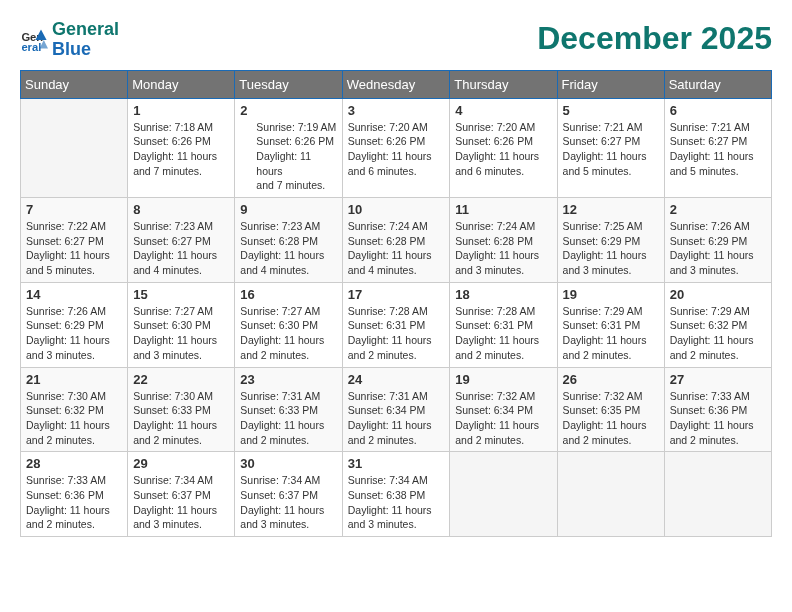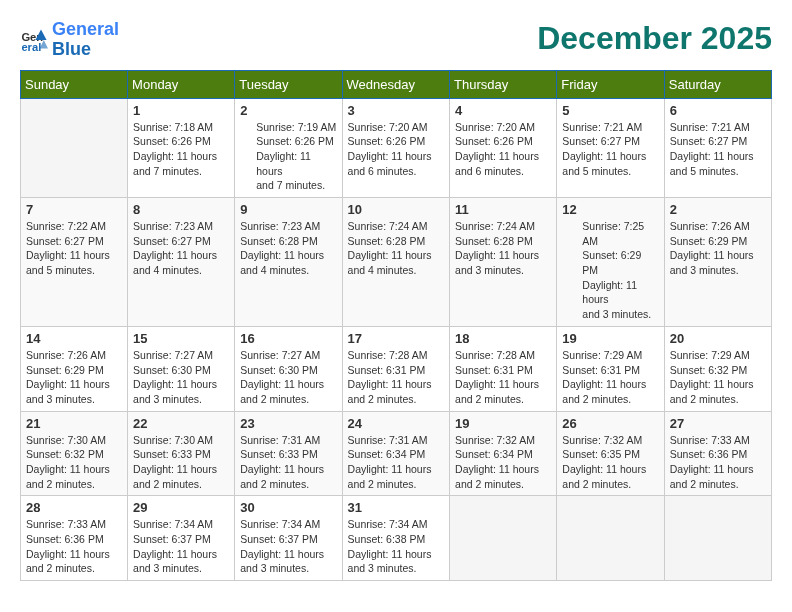--- a/index.html
+++ b/index.html
@@ -21,21 +21,21 @@
       align-items: center;
       gap: 4px;
     }
     .logo-text {
       font-size: 18px;
       font-weight: bold;
       color: #333;
       line-height: 1.1;
     }
     .logo-text span {
-      color: #3b82f6;
+      color: #0f766e;
     }
     .logo-icon {
       width: 28px;
       height: 28px;
     }
     .title-area {
       text-align: right;
     }
     .month-title {
       font-size: 32px;
@@ -45,21 +45,21 @@
     .location {
       font-size: 16px;
       color: #555;
     }
     table {
       width: 100%;
       border-collapse: collapse;
       font-size: 11px;
     }
     thead tr {
-      background-color: #4d7c0f;
+      background-color: #737373;
       color: #fff;
     }
     thead th {
       padding: 6px 4px;
       text-align: left;
       font-size: 13px;
       font-weight: normal;
       border: 1px solid #1a6ab5;
     }
     tbody td {
@@ -203,21 +203,21 @@
         </td>
         <td>
           <span class="day-number">11</span>
           <div class="day-info" style="white-space: pre-line;">Sunrise: 7:24 AM
 Sunset: 6:28 PM
 Daylight: 11 hours
 and 3 minutes.</div>
         </td>
         <td>
           <span class="day-number">12</span>
-          <div class="day-info" style="white-space: pre-line; margin-left: 20px;">Sunrise: 7:25 AM
+          <div class="day-info" style="white-space: pre-line;">Sunrise: 7:25 AM
 Sunset: 6:29 PM
 Daylight: 11 hours
 and 3 minutes.</div>
         </td>
         <td>
           <span class="day-number">2</span>
           <div class="day-info" style="white-space: pre-line;">Sunrise: 7:26 AM
 Sunset: 6:29 PM
 Daylight: 11 hours
 and 3 minutes.</div>

